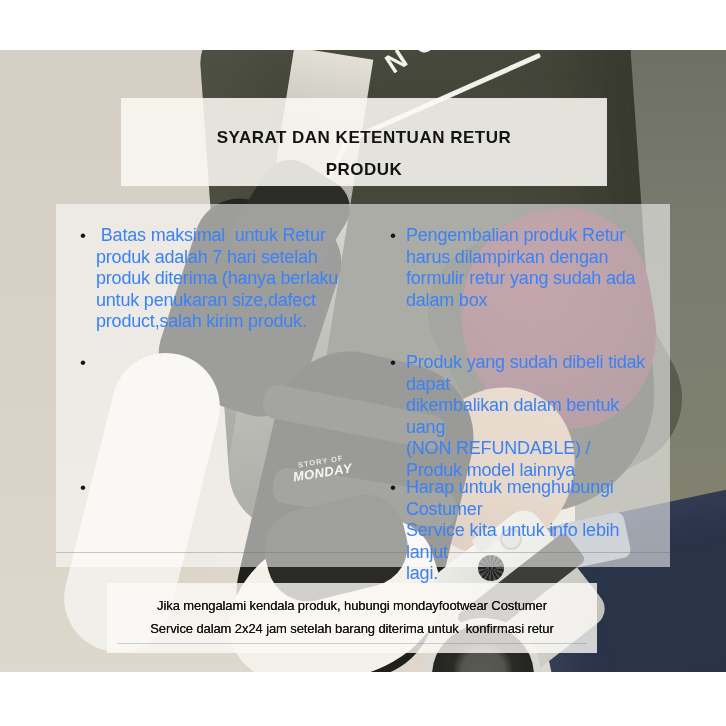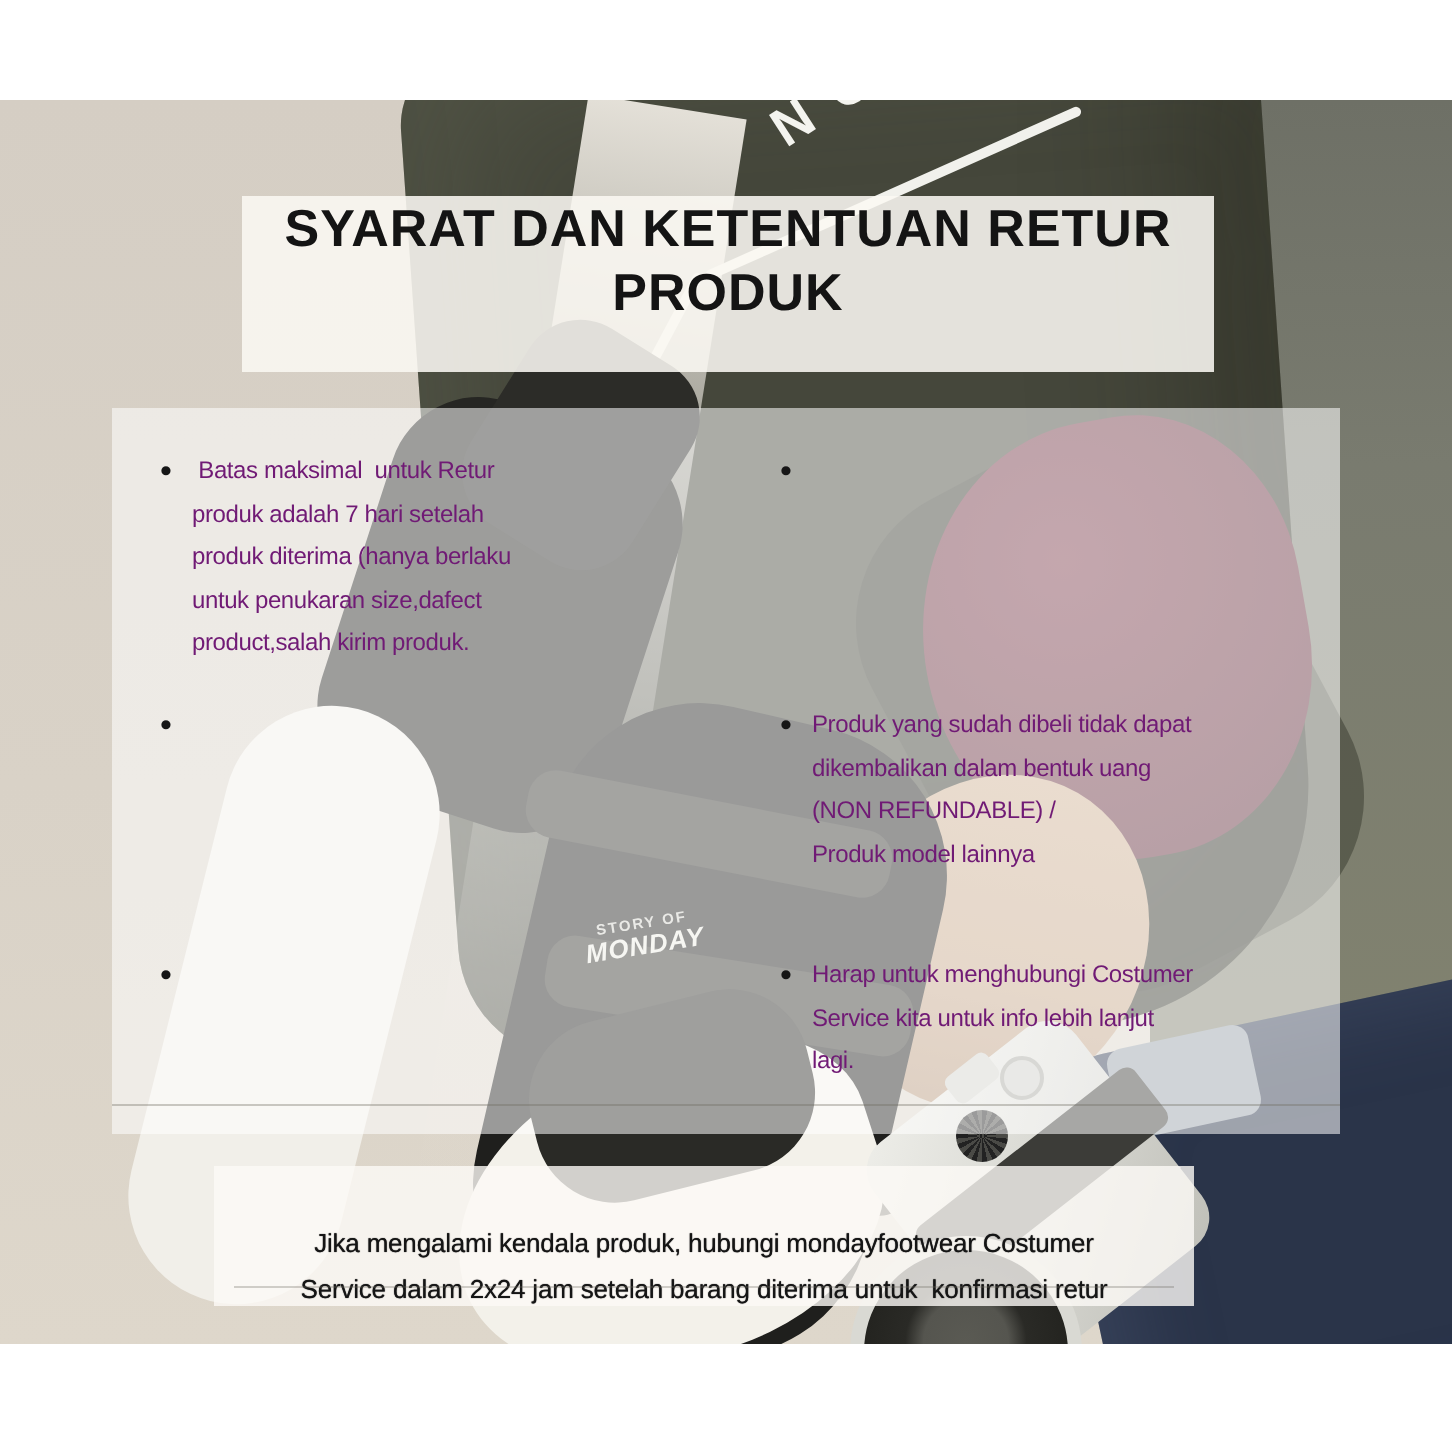--- a/index.html
+++ b/index.html
@@ -67,37 +67,37 @@
   .camera-lens{left:425px;top:568px;width:102px;height:102px;border-radius:50%;
      border:7px solid #d9d9d3;
      background:radial-gradient(circle at 50% 45%,#5a5a53 0%,#55554f 28%,#2a2a26 40%,#1c1c18 100%);}
   .sole-white{left:225px;top:478px;width:218px;height:152px;background:#f3f1ea;
      border-radius:60% 40% 50% 50%;transform:rotate(-18deg);}
   .sole-dark{left:265px;top:452px;width:142px;height:92px;background:#2a2a26;
      border-radius:40px;transform:rotate(-14deg);}
   
   .title-box{position:absolute;left:121px;top:98px;width:486px;height:88px;
      background:rgba(250,248,243,0.88);}
-  .title-text{margin:0;text-align:center;font-weight:bold;
-     font-size:26px;line-height:32px;letter-spacing:.5px;color:#141414;white-space:pre-wrap;}
+  .title-text{margin:12px;padding-top:12px;text-align:center;font-weight:bold;
+     font-size:17px;line-height:32px;letter-spacing:.5px;color:#141414;white-space:pre-wrap;}
   .main-box{position:absolute;left:56px;top:204px;width:614px;height:363px;
      background:rgba(255,255,255,0.55);}
   .main-box-line{position:absolute;left:0;bottom:14px;width:100%;height:1px;
      background:rgba(110,105,95,.35);}
   .terms-grid{display:grid;grid-template-columns:310px 1fr;grid-template-rows:127px 125px auto;
      padding:21px 8px 0 24px;}
   .term-item{display:flex;align-items:flex-start;}
   .bullet{flex:0 0 16px;font-size:17px;line-height:21.5px;color:#161616;}
-  .term-text{margin:0;font-size:12px;line-height:21.5px;letter-spacing:-0.2px;
-     color:#701a75;white-space:pre-wrap;}
+  .term-text{margin:0;font-size:18px;line-height:21.5px;letter-spacing:-0.2px;
+     color:#3b82f6;white-space:pre-wrap;}
   .footer-box{position:absolute;left:107px;top:583px;width:490px;height:70px;
      background:rgba(252,250,246,0.8);}
   .footer-line{position:absolute;left:10px;bottom:9px;width:calc(100% - 20px);height:1px;
      background:rgba(110,105,95,.3);}
-  .footer-text{margin:16px;padding:11px 6px 0 6px;text-align:center;font-size:13px;
+  .footer-text{margin:0;padding:11px 6px 0 6px;text-align:center;font-size:13px;
      line-height:23px;letter-spacing:-0.1px;color:#151515;white-space:pre-wrap;
      text-shadow:0 0 .5px #151515;}
 </style>
 </head>
 <body>
 
 <div class="canvas">
 
   <div class="photo">
     <div class="right-wall"></div>
@@ -151,20 +151,24 @@
       <div class="term-item">
         <span class="bullet">•</span>
         <p class="term-text"> Batas maksimal  untuk Retur
 produk adalah 7 hari setelah
 produk diterima (hanya berlaku
 untuk penukaran size,dafect
 product,salah kirim produk.</p>
       </div>
       <div class="term-item">
         <span class="bullet">•</span>
+        <p class="term-text">Pengembalian produk Retur
+harus dilampirkan dengan
+formulir retur yang sudah ada
+dalam box</p>
       </div>
 
       <div class="term-item">
         <span class="bullet">•</span>
       </div>
       <div class="term-item">
         <span class="bullet">•</span>
         <p class="term-text">Produk yang sudah dibeli tidak dapat
 dikembalikan dalam bentuk uang
 (NON REFUNDABLE) /

